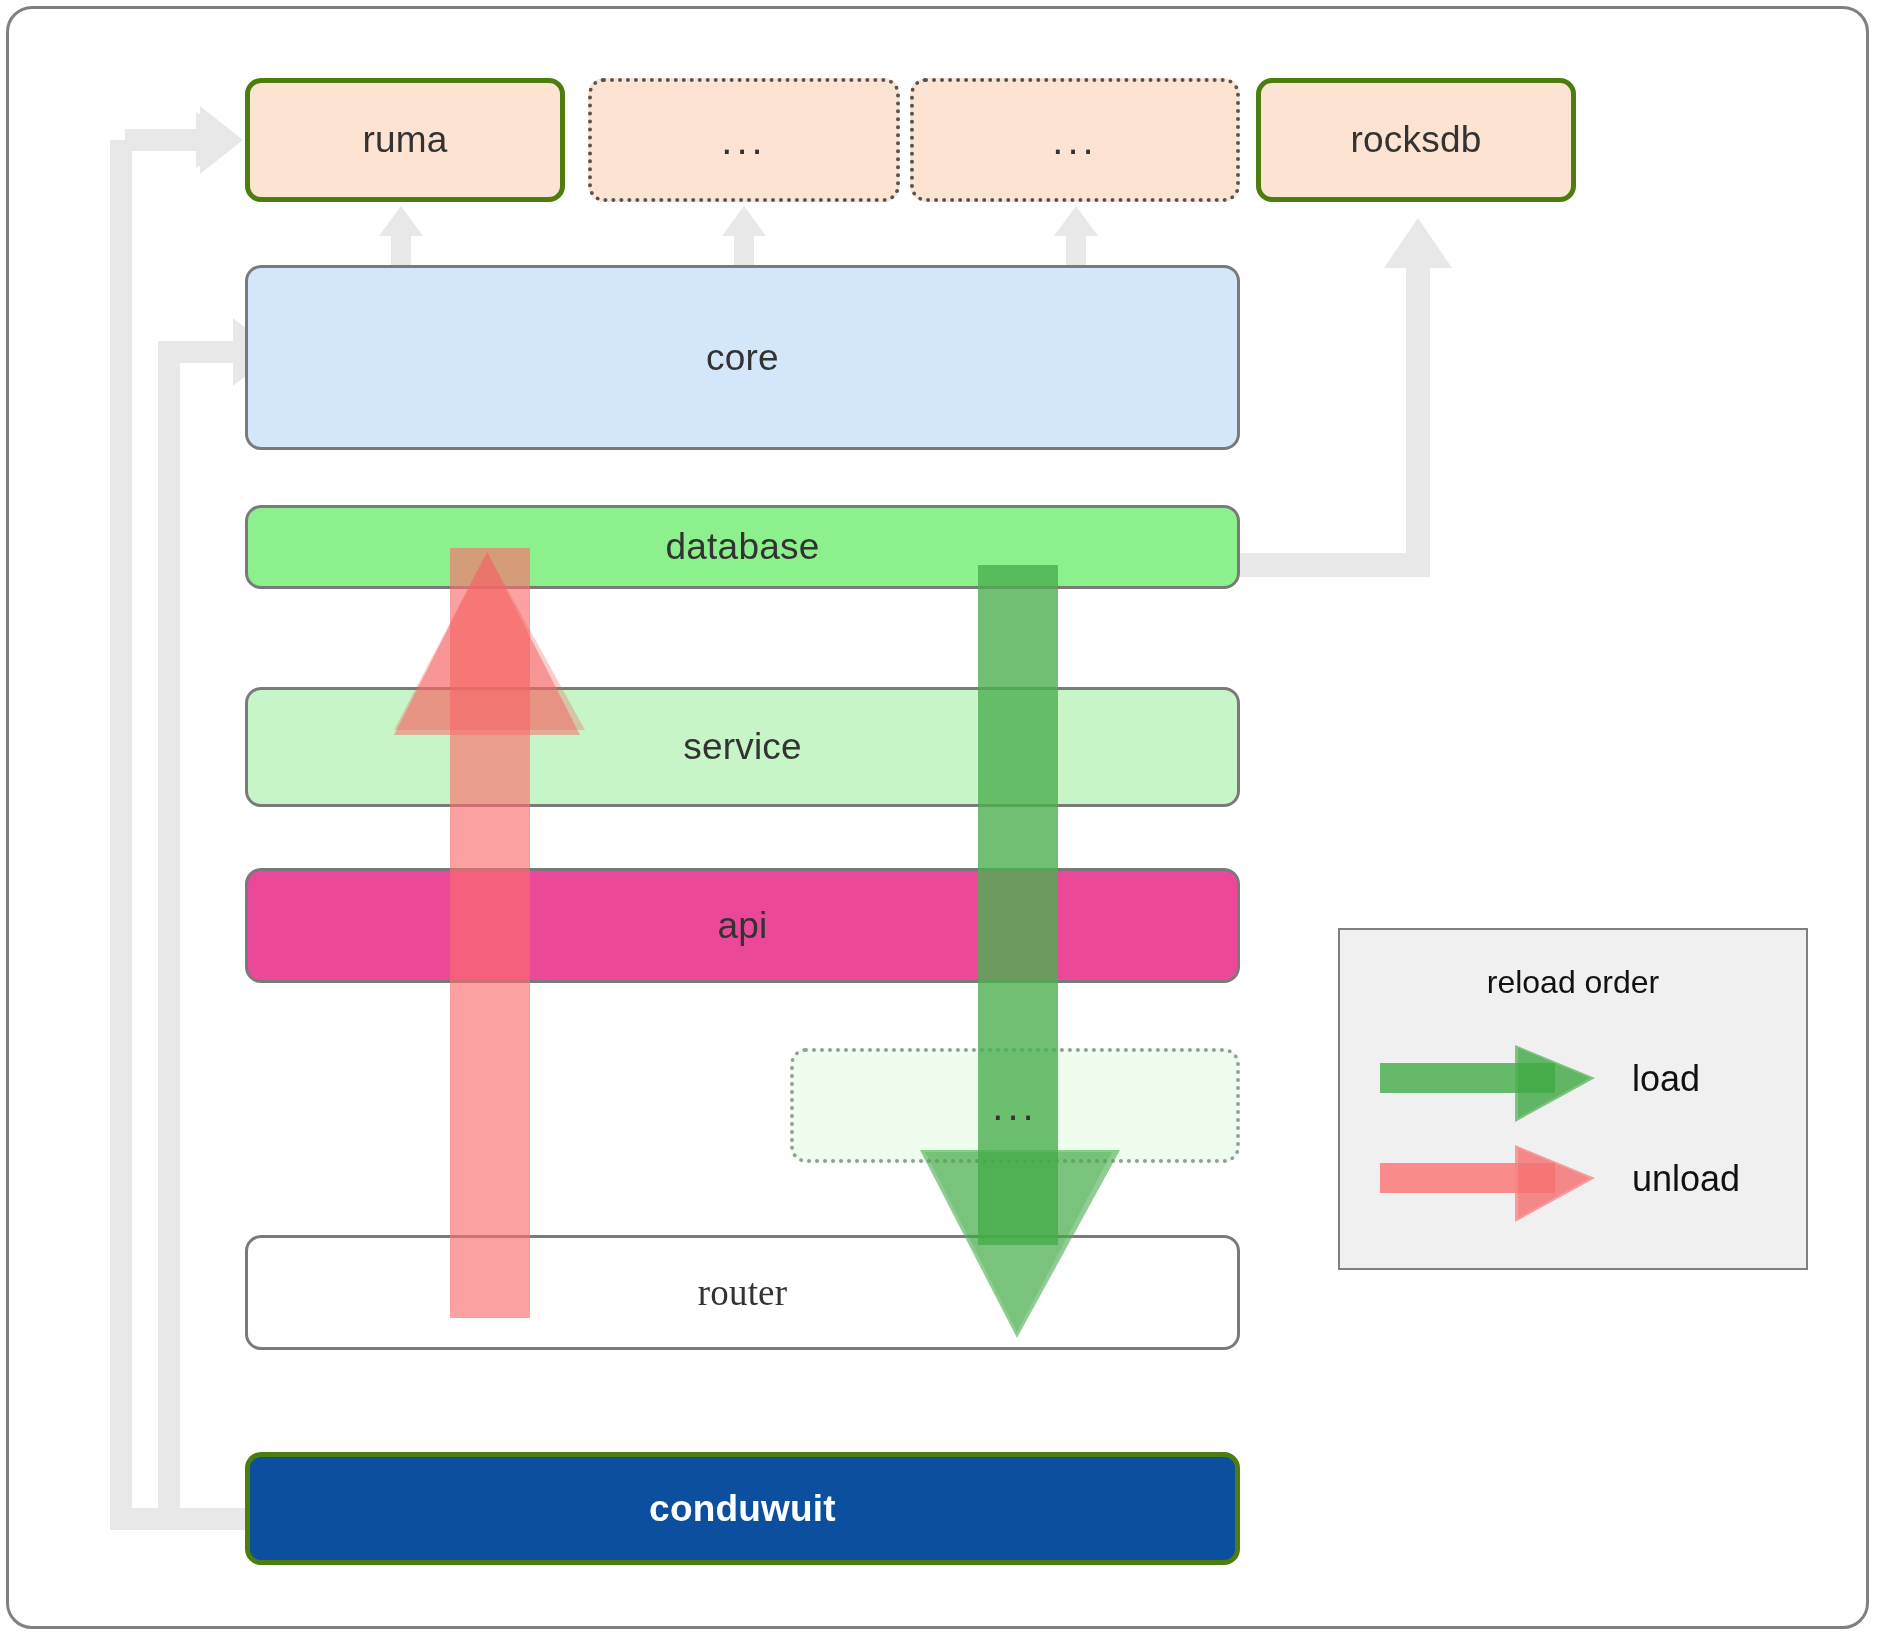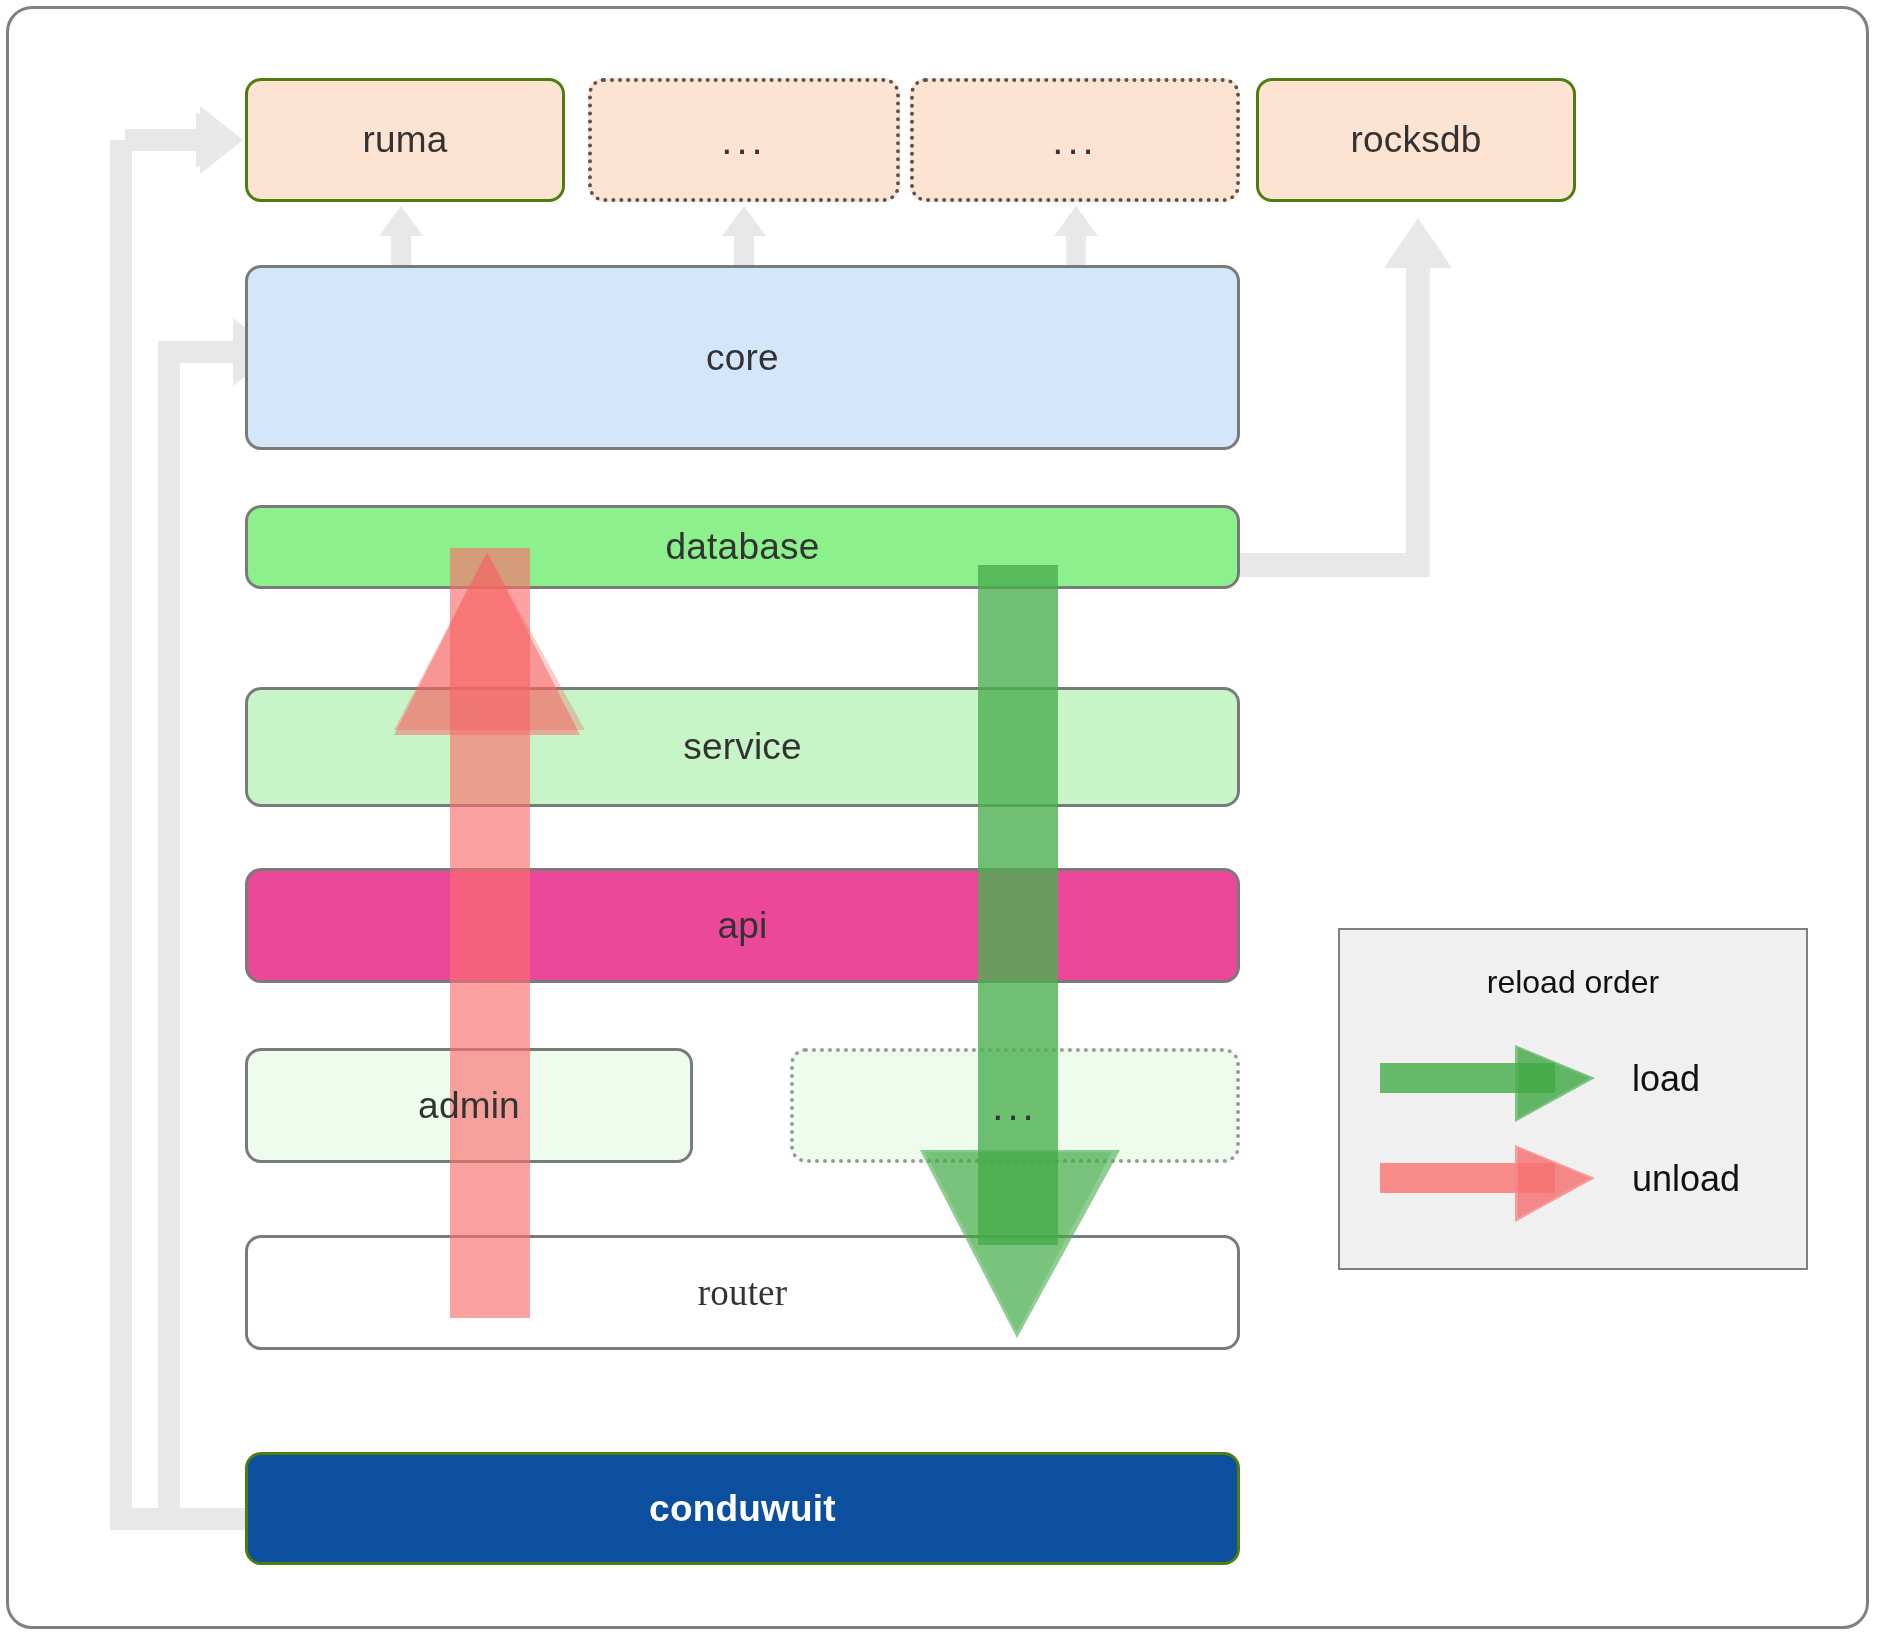--- a/index.html
+++ b/index.html
@@ -17,21 +17,21 @@
 
   .node{
     position:absolute;box-sizing:border-box;
     display:flex;align-items:center;justify-content:center;
     border-radius:16px;
     color:#333333;
     font-size:37px;font-weight:400;
     letter-spacing:0.2px;
   }
   .node.solid{border:3px solid #7a7a7a;}
-  .node.dark{border:3px solid #4d7c0f;}
+  .node.dark{border:5px solid #4d7c0f;}
   .node.dotted{border:4px dotted #555555;}
   .node.dotted-gray{border:4px dotted #9a9a9a;}
   .node .lbl{position:relative;z-index:3;}
   .node.ellipsis .lbl{font-size:40px;letter-spacing:4px;line-height:0.4;}
 
   .legend{
     position:absolute;
     background:#f0f0f0;border:2px solid #808080;box-sizing:border-box;
   }
   .legend-title{
@@ -111,23 +111,20 @@
   </div>
 
   <div class="node solid" style="left:245px;top:687px;width:995px;height:120px;background:#c8f5c8;">
     <span class="lbl">service</span>
   </div>
 
   <div class="node solid" style="left:245px;top:868px;width:995px;height:115px;background:#ec4899;">
     <span class="lbl">api</span>
   </div>
 
-  <div class="node solid" style="left:245px;top:1048px;width:448px;height:115px;background:#eefcee;">
-    <span class="lbl">admin</span>
-  </div>
 
   <div class="node dotted-gray ellipsis" style="left:790px;top:1048px;width:450px;height:115px;background:#eefcee;">
     <span class="lbl dots">...</span>
   </div>
 
   <div class="node solid" style="left:245px;top:1235px;width:995px;height:115px;background:#ffffff;font-family:Liberation Serif, serif;">
     <span class="lbl">router</span>
   </div>
 
   <div class="node dark" style="left:245px;top:1452px;width:995px;height:113px;background:#0b4f9e;color:#ffffff;font-weight:700;">

